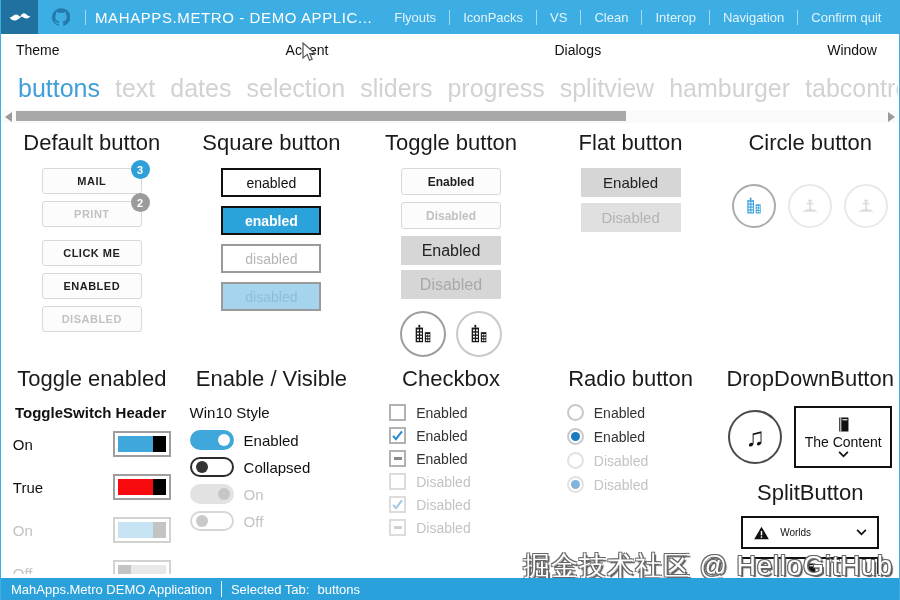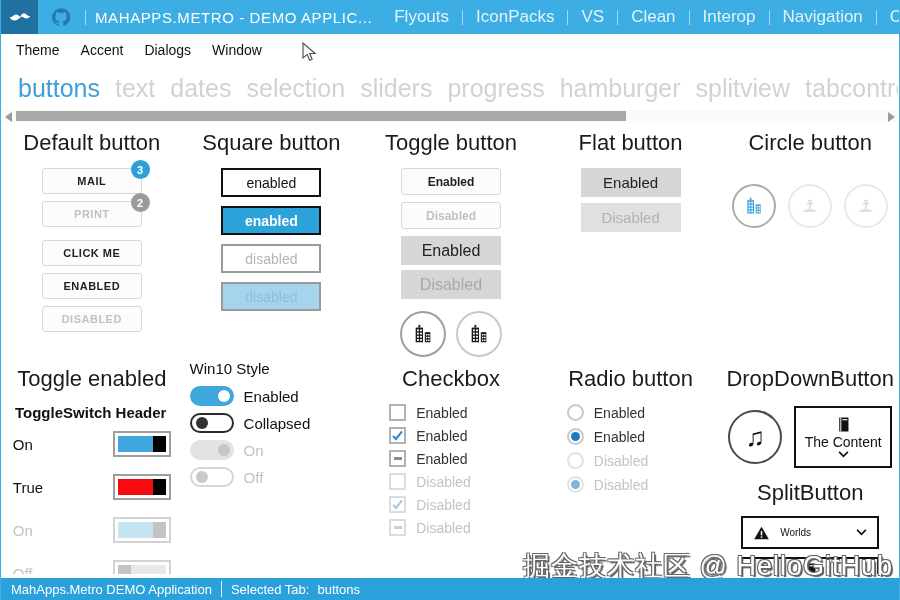--- a/index.html
+++ b/index.html
@@ -7,26 +7,26 @@
   body { font-family:"Liberation Sans", sans-serif; background:#fff; position:relative; }
   .window { position:absolute; inset:0; border-left:1px solid #3caee3; border-right:1px solid #3caee3; overflow:hidden; background:#fff; }
 
   
   .titlebar { position:absolute; top:0; left:0; right:0; height:34px; background:#3caee3; display:flex; align-items:center; color:#fff; }
   .logo-box { width:37px; height:34px; background:#20719f; display:flex; align-items:center; justify-content:center; flex:none; }
   .octocat { width:30px; height:34px; display:flex; align-items:center; justify-content:center; margin-left:8px; flex:none; opacity:.75; }
   .tb-sep { width:1px; height:15px; background:rgba(255,255,255,.55); margin:0 9px; flex:none; }
   .tb-title { font-size:15px; letter-spacing:.6px; white-space:nowrap; }
   .tb-menu { display:flex; align-items:center; margin-left:18px; }
-  .tb-menu-item { font-size:17px; color:rgba(255,255,255,.85); padding:0 4px; white-space:nowrap; cursor:default; }
+  .tb-menu-item { font-size:13px; color:rgba(255,255,255,.85); padding:0 4px; white-space:nowrap; cursor:default; }
   .win-controls { display:flex; align-items:center; margin-left:auto; height:34px; }
   .win-btn { width:44px; height:34px; display:flex; align-items:center; justify-content:center; font-size:13px; color:#fff; }
 
   
-  .menubar { position:absolute; top:34px; left:1px; right:1px; height:32px; background:#fff; display:flex; align-items:center; padding-left:14px; }
+  .menubar { position:absolute; top:34px; left:1px; right:1px; height:32px; background:#fff; display:flex; align-items:center; padding-left:14px;justify-content:space-between; }
   .menubar-item { font-size:14px; color:#111; margin-right:21px; }
 
   
   .tabstrip { position:absolute; top:66px; left:1px; right:1px; height:44px; display:flex; align-items:center; padding-left:16px; white-space:nowrap; overflow:hidden; }
   .tab { font-size:25px; color:#d2d2d2; margin-right:15px; font-weight:400; }
   .tab.active { color:#3f9fd8; }
 
   
   .hscroll { position:absolute; top:110px; left:1px; right:1px; height:13px; background:#fafafa; }
   .hs-arrow { position:absolute; top:2px; width:0; height:0; border-style:solid; }
@@ -182,22 +182,22 @@
     <span class="menubar-item">Window</span>
   </div>
 
   <div class="tabstrip">
     <span class="tab active">buttons</span>
     <span class="tab">text</span>
     <span class="tab">dates</span>
     <span class="tab">selection</span>
     <span class="tab">sliders</span>
     <span class="tab">progress</span>
+    <span class="tab">splitview</span>
     <span class="tab">hamburger</span>
-    <span class="tab">splitview</span>
     <span class="tab">tabcontrol</span>
   </div>
 
   <div class="hscroll">
     <div class="hs-arrow hs-left"></div>
     <div class="hs-thumb"></div>
     <div class="hs-arrow hs-right"></div>
   </div>
 
   <div class="content">
@@ -366,20 +366,21 @@
       <div class="ts-row">
         <span class="ts-label dis">Off</span>
         <div class="ts-switch dis">
             <div class="ts-thumb" style="background:#c3c3c3"></div>
             <div class="ts-fill" style="background:#e8e8e8"></div>
           </div>
       </div>
     </div>
 
     <div class="cell">
+      <div class="sec-header">Enable / Visible</div>
       <div class="ev-wrap">
         <div class="ev-sub">Win10 Style</div>
         <div class="ev-row">
           <div class="pill on">
               <div class="knob right"></div>
             </div>
           <span class="ev-label">Enabled</span>
         </div>
         <div class="ev-row">
           <div class="pill off">

